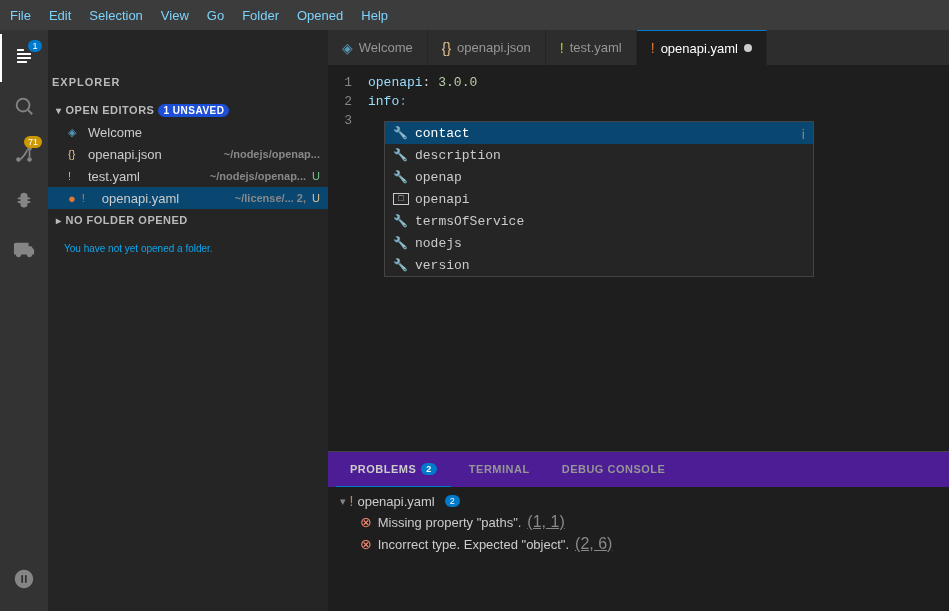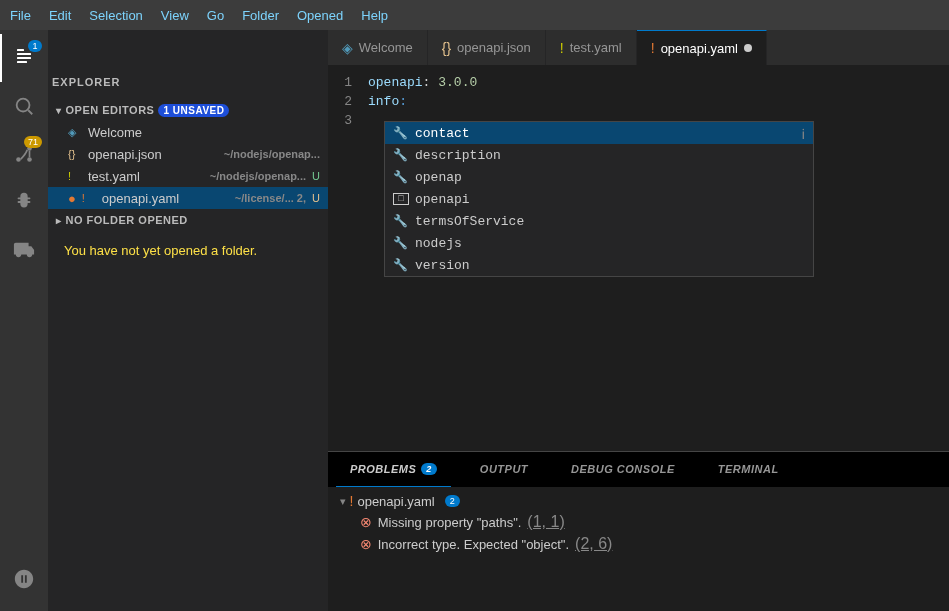--- a/index.html
+++ b/index.html
@@ -30,21 +30,21 @@
     .editor-item .item-icon { font-size: 11px; width: 16px; flex-shrink: 0; }
     .editor-item .item-name { overflow: hidden; text-overflow: ellipsis; flex: 1; }
     .editor-item .item-path { color: #888; font-size: 11px; overflow: hidden; text-overflow: ellipsis; max-width: 100px; font-weight: bold; }
     .editor-item .item-badge { color: #73c991; font-size: 11px; margin-left: 2px; }
     .editor-item .item-badge-u { color: #e2c08d; font-size: 11px; margin-left: 2px; }
     .dot-orange { color: #e37933; }
     .dot-yellow { color: #cccc00; }
 
     .unsaved-badge { background: #1d4ed8; color: white; border-radius: 10px; font-size: 10px; padding: 1px 5px; margin-left: 4px; }
 
-    .no-folder { padding: 12px 16px; color: #fde047; font-size: 13px; }
+    .no-folder { padding: 12px 16px; color: #0ea5e9; font-size: 10px; }
     .open-folder-btn { margin: 8px 16px; padding: 6px 16px; background: #007acc; color: white; border: none; cursor: pointer; font-size: 13px; text-align: center; border-radius: 2px; }
 
     
     .editor-area { flex: 1; display: flex; flex-direction: column; overflow: hidden; }
 
     
     .tabs-bar { height: 35px; background: #2d2d2d; display: flex; align-items: flex-end; flex-shrink: 0; overflow: hidden; }
     .tab { height: 35px; display: flex; align-items: center; padding: 0 14px; gap: 6px; cursor: pointer; font-size: 13px; color: #969696; background: #2d2d2d; border-right: 1px solid #252526; white-space: nowrap; min-width: 0; }
     .tab.active { background: #1e1e1e; color: #ffffff; border-top: 1px solid #007acc; }
     .tab .tab-icon { font-size: 14px; }
@@ -64,21 +64,21 @@
     
     .autocomplete { position: absolute; top: 56px; left: 56px; width: 430px; background: #252526; border: 1px solid #454545; z-index: 100; }
     .autocomplete-item { height: 22px; display: flex; align-items: center; padding: 0 8px; gap: 6px; cursor: pointer; font-family: 'Consolas', 'Courier New', monospace; font-size: 13px; color: #cccccc; }
     .autocomplete-item.selected { background: #094771; color: #ffffff; }
     .autocomplete-icon { font-size: 12px; color: #c586c0; flex-shrink: 0; width: 16px; }
     .autocomplete-icon-square { font-size: 12px; color: #cccccc; flex-shrink: 0; width: 16px; border: 1px solid #cccccc; height: 12px; display: flex; align-items: center; justify-content: center; font-size: 9px; }
     .info-icon { margin-left: auto; color: #858585; font-size: 14px; }
 
     
     .bottom-panel { height: 160px; background: #1e1e1e; border-top: 1px solid #454545; display: flex; flex-direction: column; flex-shrink: 0; }
-    .panel-tabs { height: 35px; background: #000000; display: flex; align-items: flex-end; padding: 0 8px; gap: 15px; font-style: italic; }
+    .panel-tabs { height: 35px; background: #4c1d95; display: flex; align-items: flex-end; padding: 0 8px; gap: 4px; }
     .panel-tab { height: 35px; display: flex; align-items: center; padding: 0 14px; cursor: pointer; font-size: 11px; color: #969696; text-transform: uppercase; letter-spacing: 0.5px; font-weight: 600; border-bottom: 1px solid transparent; }
     .panel-tab.active { color: #cccccc; border-bottom: 1px solid #007acc; }
     .panel-badge { background: #007acc; color: white; border-radius: 10px; font-size: 9px; padding: 1px 5px; margin-left: 5px; }
 
     .panel-content { flex: 1; padding: 4px 8px; overflow: hidden; }
     .problem-group { display: flex; align-items: center; padding: 2px 4px; cursor: pointer; gap: 4px; }
     .expand-arrow { font-size: 11px; color: #858585; }
     .problem-file { font-size: 13px; color: #cccccc; }
     .problem-path { font-size: 11px; color: #888; margin-left: 4px; }
     .problem-count { background: #007acc; color: white; border-radius: 10px; font-size: 9px; padding: 1px 5px; margin-left: 6px; }
@@ -259,27 +259,24 @@
       </div>
     </div>
 
     <div class="bottom-panel">
       <div class="panel-tabs">
         <div class="panel-tab active">
           <span>Problems</span>
           <span class="panel-badge">2</span>
         </div>
         <div class="panel-tab">
-          <span>Output</span>
+          <span>Terminal</span>
         </div>
         <div class="panel-tab">
           <span>Debug Console</span>
-        </div>
-        <div class="panel-tab">
-          <span>Terminal</span>
         </div>
       </div>
       <div class="panel-content">
         <div class="problem-group">
           <span class="expand-arrow">▾</span>
           <span style="color:#e37933; font-size:14px;">!</span>
           <span class="problem-file">openapi.yaml</span>
           <span class="problem-count">2</span>
         </div>
         <div class="problem-item">

